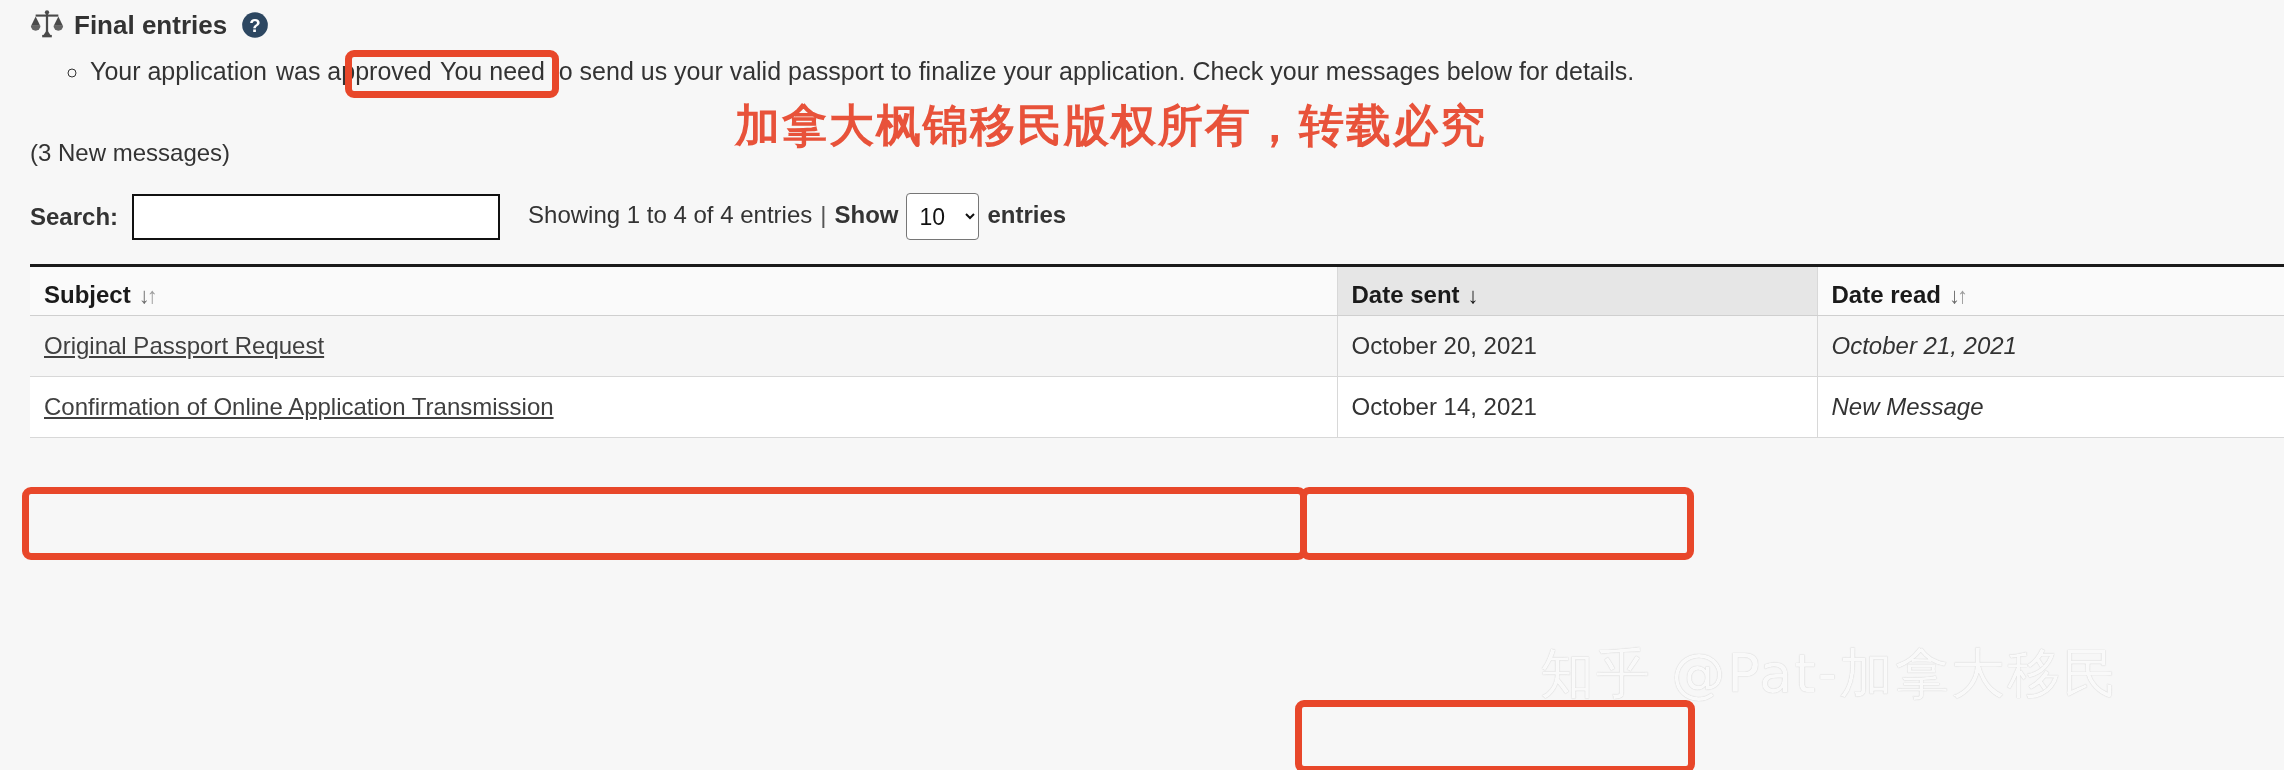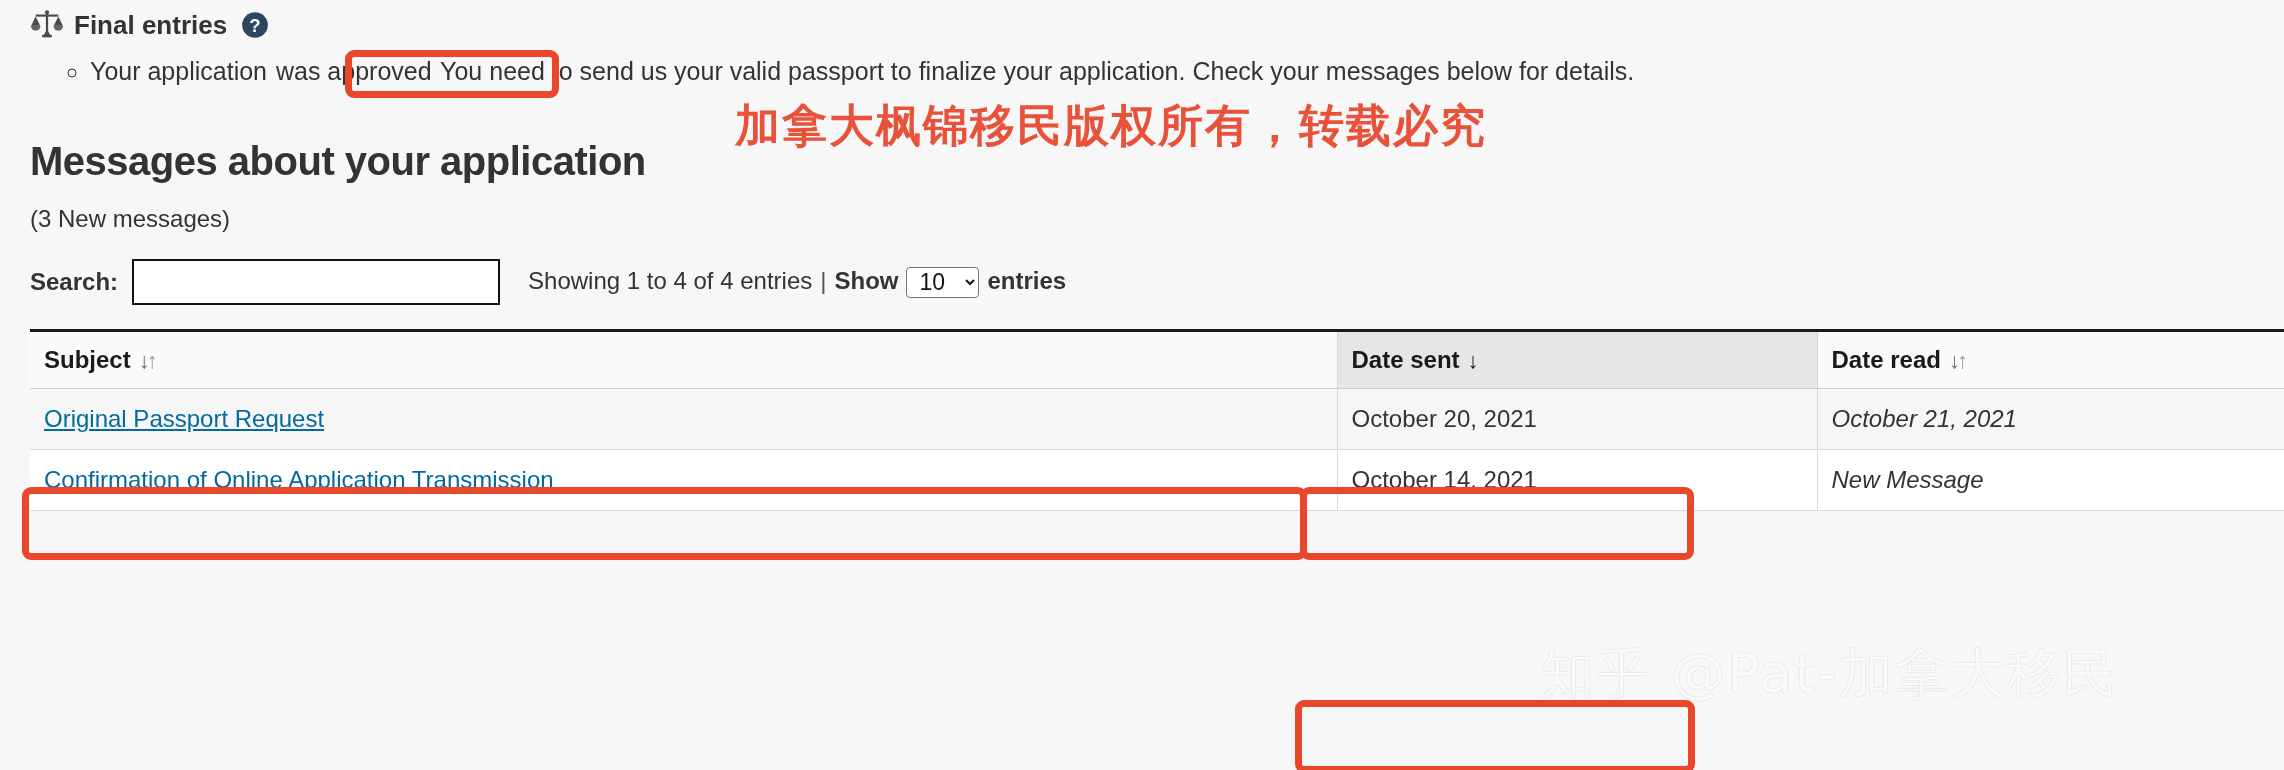--- a/index.html
+++ b/index.html
@@ -102,21 +102,21 @@
     margin-left: 28px;
     white-space: nowrap;
   }
   .pipe-sep { padding: 0 8px; color: #555; }
   #show-label, #entries-label {
     font-size: 24px; font-weight: bold; color: #333333;
   }
   #page-length-select {
     font-size: 23px;
     font-family: "Liberation Sans", sans-serif;
-    height: 31px;
+    height: 47px;
     border: 1px solid #767676;
     border-radius: 4px;
     background: #ffffff;
     padding: 0 4px 0 8px;
     margin: 0 8px;
     color: #111;
     vertical-align: middle;
   }
 
   
@@ -125,21 +125,21 @@
     width: 2254px;
     border-collapse: collapse;
     table-layout: fixed;
     border-top: 3px solid #1a1a1a;
   }
   #messages-table th {
     text-align: left;
     font-size: 24px;
     font-weight: bold;
     color: #1a1a1a;
-    padding: 14px 16px 14px 14px;
+    padding: 14px 16px 6px 14px;
     background: #fafafa;
     border-right: 1px solid #d8d8d8;
     border-bottom: 1px solid #cfcfcf;
     vertical-align: middle;
     white-space: nowrap;
   }
   #messages-table th.sorted-active { background: #e6e6e6; }
   #messages-table th:last-child { border-right: none; }
   .sort-glyph {
     display: inline-block;
@@ -157,21 +157,21 @@
     border-right: 1px solid #d8d8d8;
     border-bottom: 1px solid #d8d8d8;
     color: #333333;
     vertical-align: middle;
     white-space: nowrap;
   }
   #messages-table td:last-child { border-right: none; font-style: italic; }
   #messages-table tbody tr.odd td { background: #f6f6f6; }
   #messages-table tbody tr.even td { background: #ffffff; }
   .subject-link {
-    color: #0369a1;
+    color: #404040;
     text-decoration: underline;
     cursor: pointer;
   }
   col.col-subject { width: 1307px; }
   col.col-sent    { width: 480px; }
   col.col-read    { width: 467px; }
 
   
   .annot-box {
     position: absolute;
@@ -233,21 +233,20 @@
   </div>
 
   <ul id="decision-list">
     <li><span>Your application </span><span class="approved-phrase">was approved</span><span> You need to send us your valid passport to finalize your application. Check your messages below for details.</span></li>
   </ul>
 </section>
 
 <div id="cn-watermark">加拿大枫锦移民版权所有，转载必究</div>
 
 <section id="messages-section">
-  <h2 id="messages-title">Messages about your application</h2>
   <div id="new-messages-count">(3 New messages)</div>
 
   <div id="table-controls">
     <label id="search-label">Search:</label>
     <input id="search-input" type="text" value="" placeholder="" style="">
     <div id="showing-info">
       <span>Showing 1 to 4 of 4 entries</span><span class="pipe-sep">|</span><span id="show-label">Show</span><select id="page-length-select"><option value="10">10</option><option value="25">25</option><option value="50">50</option><option value="100">100</option></select><span id="entries-label">entries</span>
     </div>
   </div>
 

